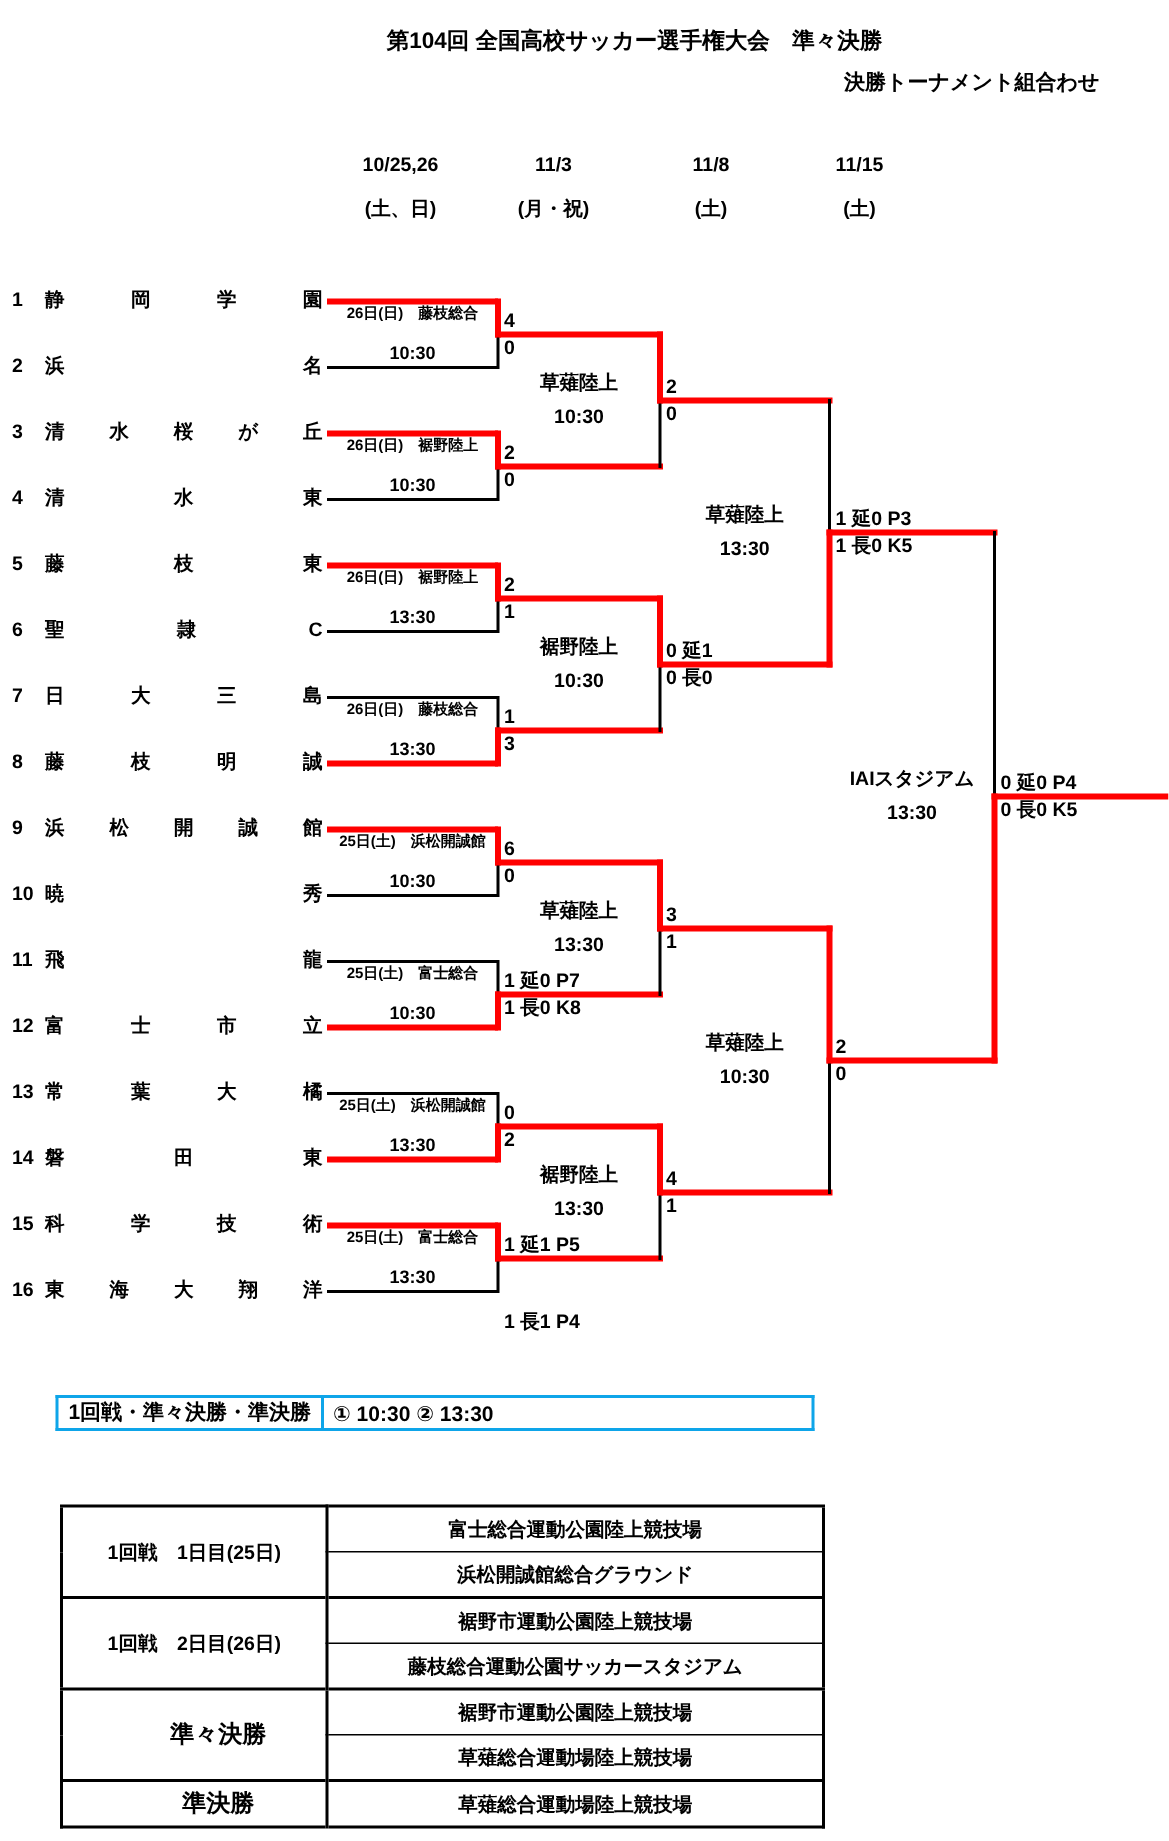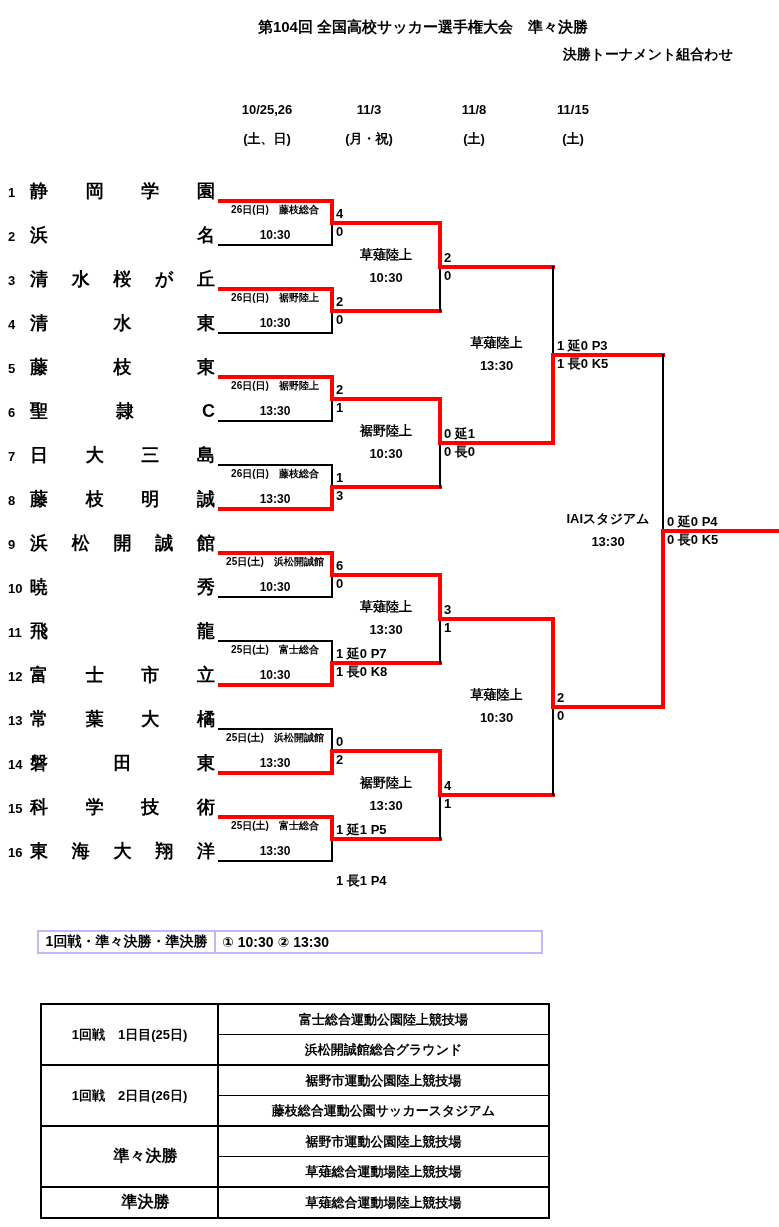--- a/index.html
+++ b/index.html
@@ -7,28 +7,28 @@
          font-family:"Liberation Sans","DejaVu Sans",sans-serif; font-weight:bold; color:#000; }
   .hl  { position:absolute; height:2px; background:#000; }
   .hl.red { height:4px; background:#f00; }
   .vl  { position:absolute; width:2px; background:#000; }
   .vl.red { width:4px; background:#f00; }
   .title    { position:absolute; left:113px; top:18px;  width:620px; text-align:center; font-size:15px; }
   .subtitle { position:absolute; left:113px; top:46px;  width:620px; text-align:right; font-size:14px; }
   .dhead { position:absolute; width:110px; text-align:center; font-size:13px; }
   .team  { position:absolute; left:8px; width:207px; height:19px; line-height:19px; white-space:nowrap; }
   .tno   { display:inline-block; width:22px; font-size:13px; }
-  .tname { display:inline-block; width:185px; font-size:18px; text-align:justify; text-align-last:justify; }
+  .tname { display:inline-block; width:185px; font-size:13px; text-align:justify; text-align-last:justify;margin-top:8px; }
   .note  { position:absolute; left:218px; width:114px; font-size:10px; line-height:12px; text-align:center; white-space:nowrap; }
   .rtime { position:absolute; left:218px; width:114px; font-size:12px; line-height:14px; text-align:center; }
   .score { position:absolute; font-size:13px; line-height:14px; white-space:nowrap; }
   .venue { position:absolute; font-size:13px; line-height:16px; text-align:center; white-space:nowrap; }
   table.tbl { position:absolute; border-collapse:collapse; table-layout:fixed; background:#fff; }
   #t1 { left:37px; top:930px; width:506px; border:2px solid #000; font-size:14px; }
-  #t1 td { border:2px solid #c4b5fd; height:20px; padding:0; }
+  #t1 td { border:2px solid #0ea5e9; height:20px; padding:0; }
   #t1 .c1 { width:175px; text-align:center; }
   #t1 .c2 { text-align:left; padding-left:6px; }
   #t2 { left:40px; top:1003px; width:510px; border:2px solid #000; font-size:13px; }
   #t2 td { border:1px solid #000; height:29px; padding:0; text-align:center; }
   #t2 .c1 { width:175px; border-right:2px solid #000; }
   #t2 tr.gt td { border-top:2px solid #000; }
   #t2 .big { font-size:16px;padding-left:32px; }
 </style>
 </head>
 <body>

